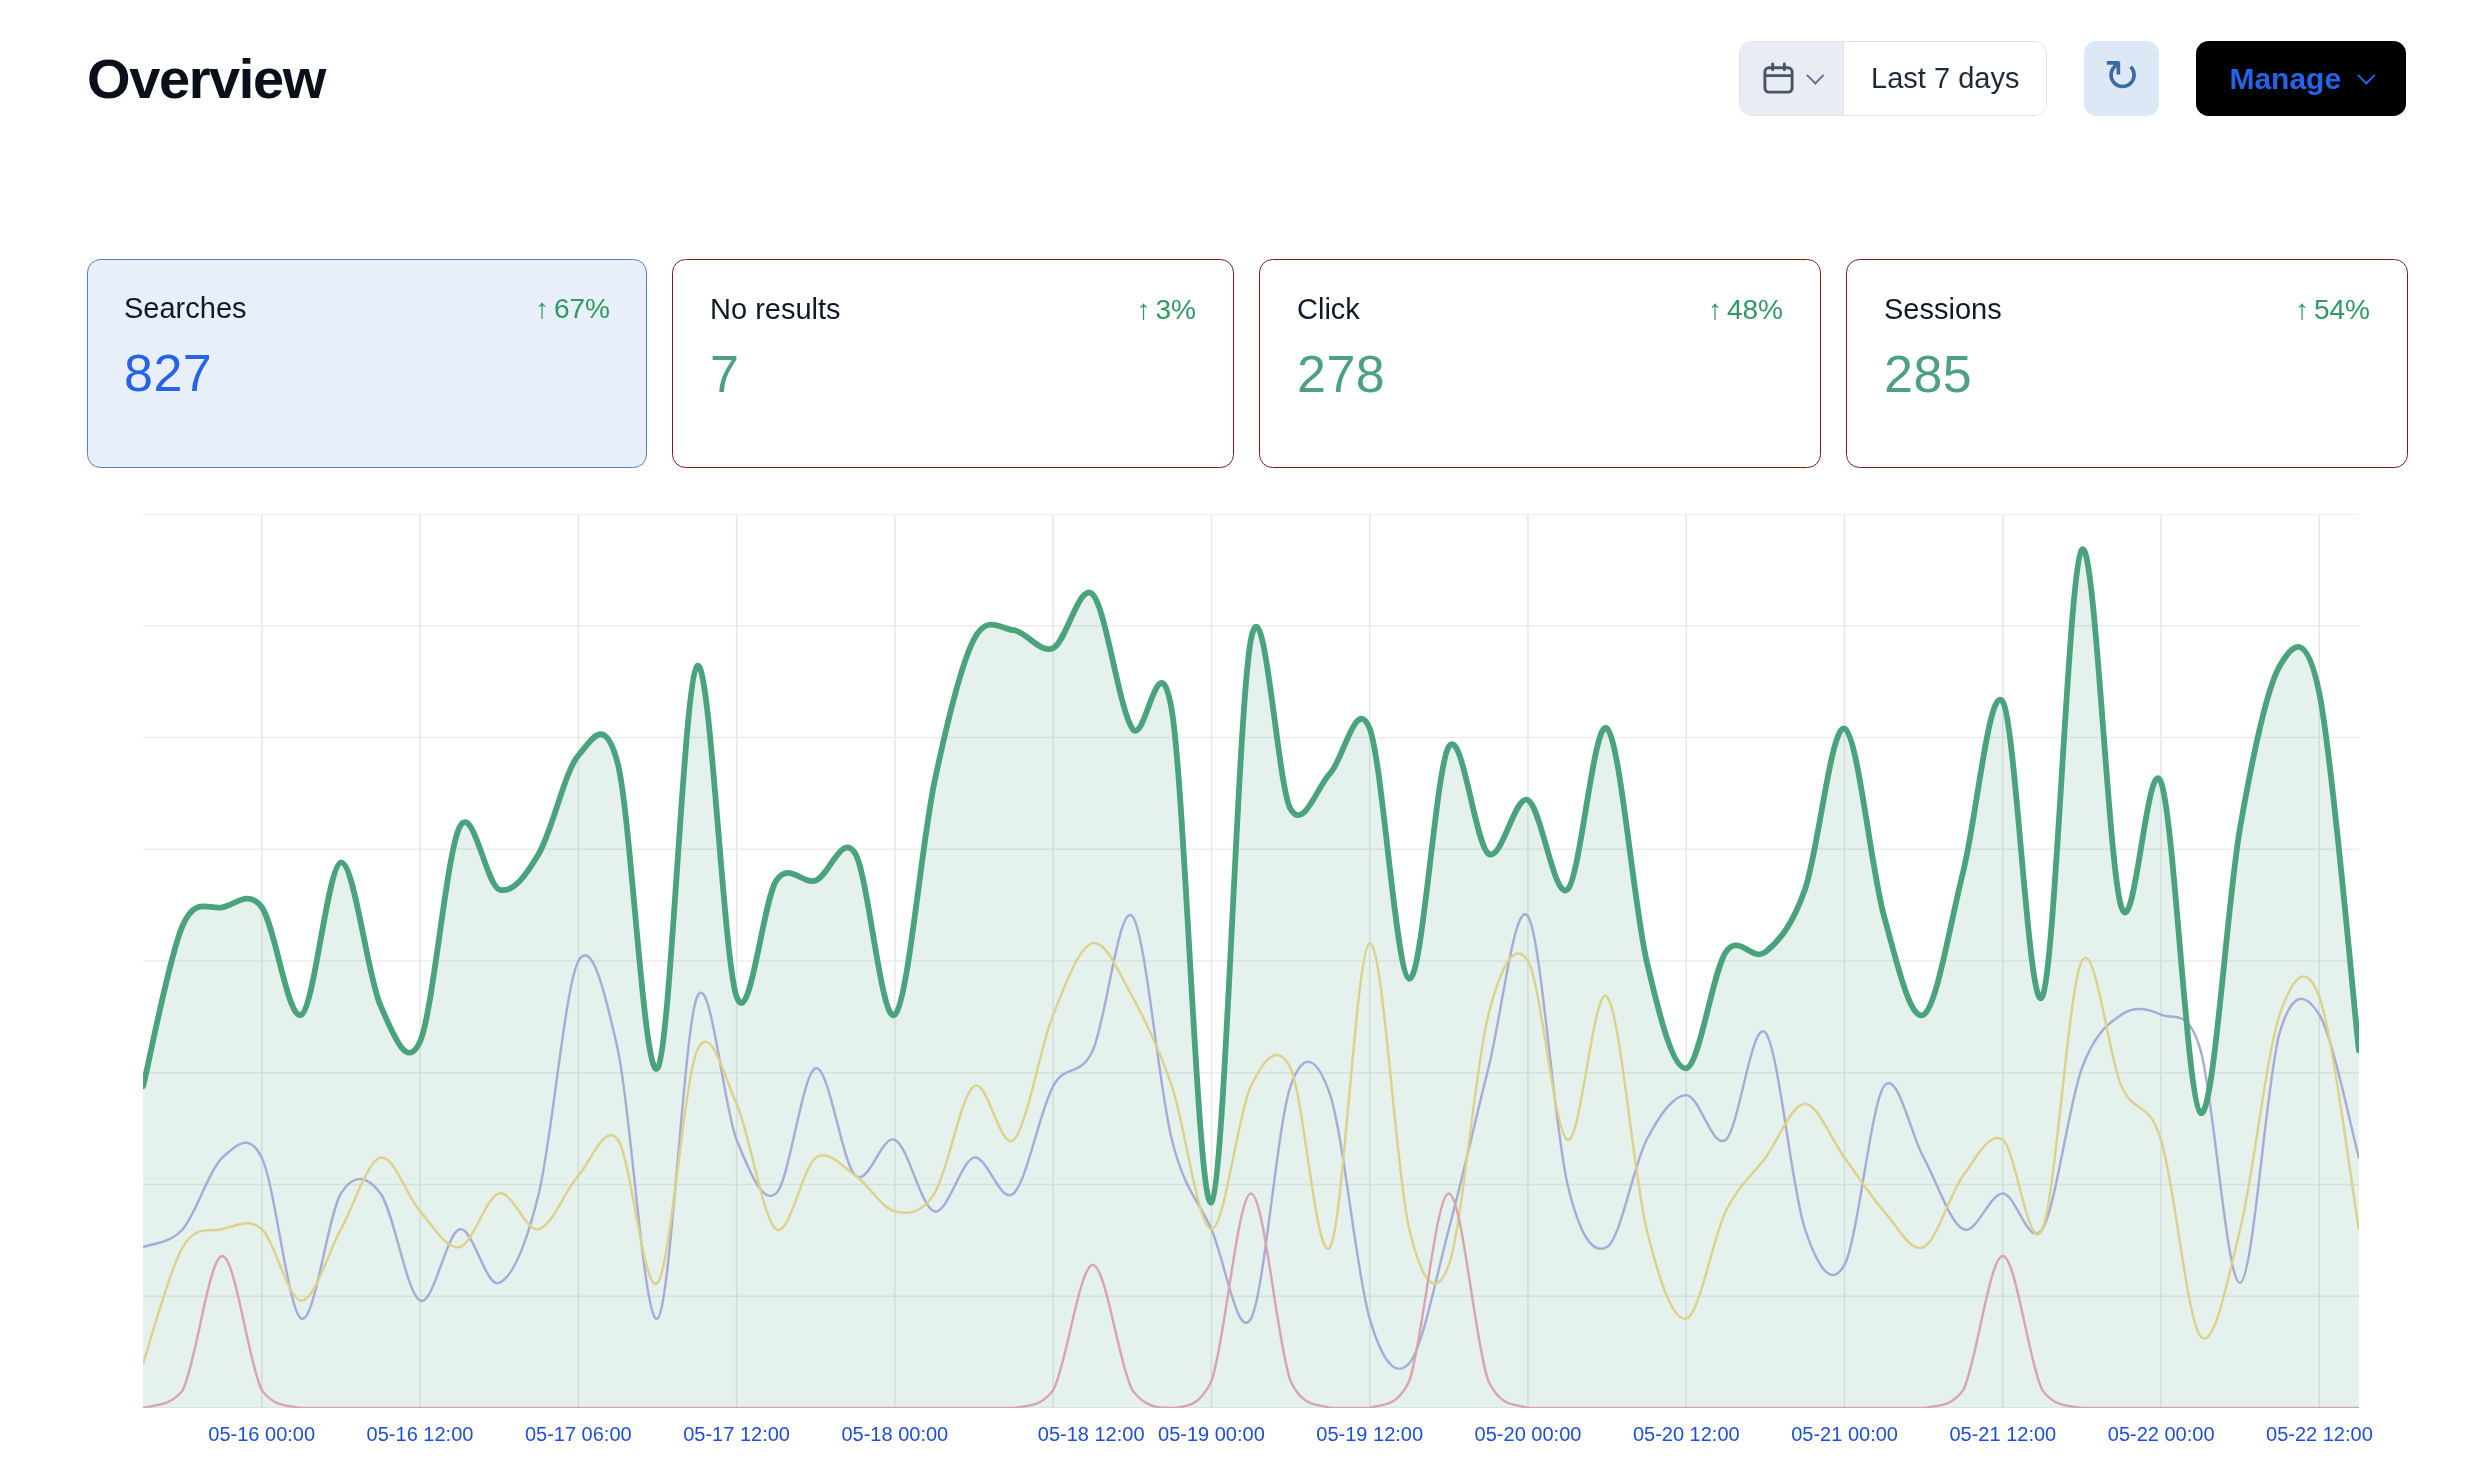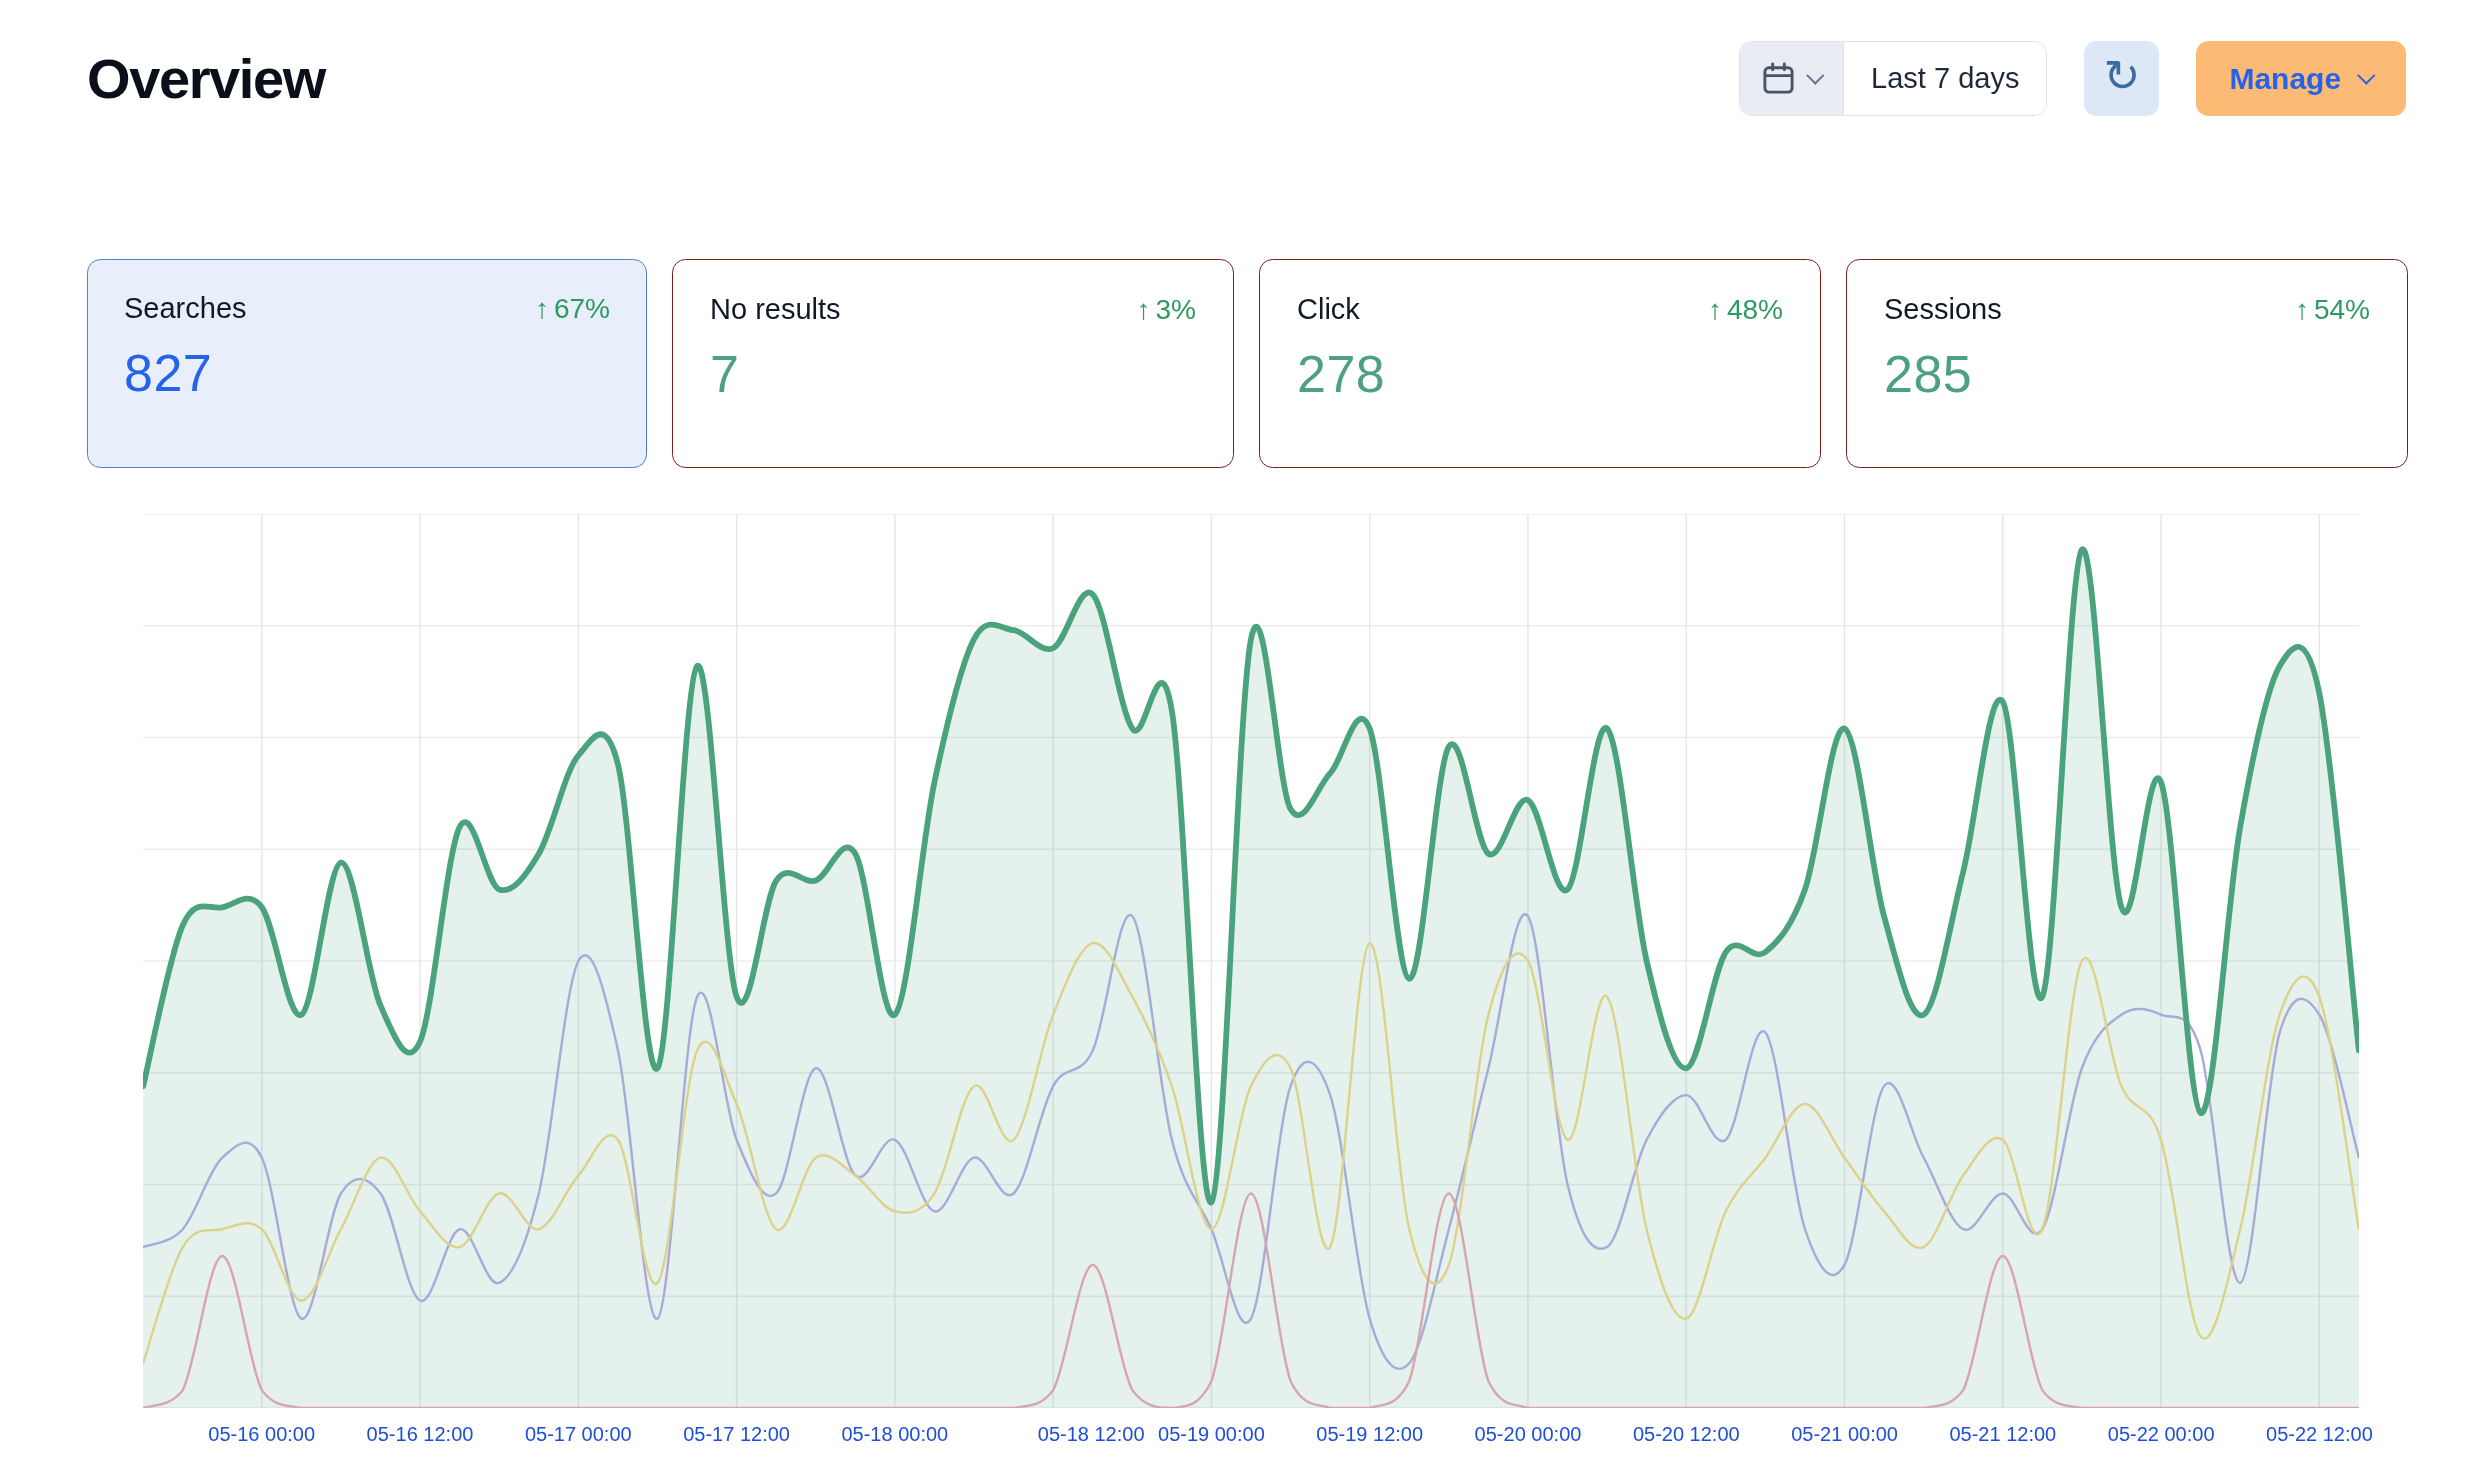--- a/index.html
+++ b/index.html
@@ -14,21 +14,21 @@
   .date-ctl { display:flex; height:75px; border:1px solid #dfe3e8; border-radius:12.6px; overflow:hidden; background:#fff; }
   .cal-seg { display:flex; align-items:center; gap:13.5px; padding:0 21px; background:#e9edf3; border-right:1px solid #dfe3e8; cursor:pointer; }
   .label-seg { display:flex; align-items:center; padding:0 27px; font-size:29px; color:#1f2937; cursor:pointer; background:#fff; }
 
   .chev { width:12.6px; height:12.6px; border-right:2.9px solid #64748b; border-bottom:2.9px solid #64748b; transform:rotate(45deg); margin-top:-6.8px; }
   .manage-chev { border-right-color:#2563eb; border-bottom-color:#2563eb; }
 
   .icon-btn { width:75px; height:75px; border-radius:12.6px; background:#dce8f6; border:none; display:flex; align-items:center; justify-content:center; cursor:pointer; }
   .refresh-glyph { font-size:44px; color:#3c6c9f; line-height:1; margin-top:-5.8px; }
 
-  .manage-btn { height:75px; border-radius:12.6px; background:#fdba74; border:none; display:flex; align-items:center; gap:19.3px; padding:0 33px; cursor:pointer; }
+  .manage-btn { height:75px; border-radius:12.6px; background:#000000; border:none; display:flex; align-items:center; gap:19.3px; padding:0 33px; cursor:pointer; }
   .manage-label { font-size:30px; font-weight:700; color:#2563eb; }
 
   
   .cards { display:flex; gap:25px; margin:143px 68px 0 87px; }
   .card { flex:1; background:#fff; border:1px solid #7f1d1d; border-radius:13.5px; padding:33px 37px; height:209px; cursor:pointer; }
   .card.selected { background:#e8effb; border:1.9px solid #4e7fd0; padding:32px 36px; }
   .card-head { display:flex; justify-content:space-between; align-items:center; font-size:29px; color:#111827; }
   .card-delta { display:flex; align-items:center; gap:4.8px; color:#2f9960; font-size:28px; }
   .card-value { margin-top:18px; font-size:52px; font-weight:400; color:#4da182; letter-spacing:0.5px; }
   .card.selected .card-value { color:#2563eb; }
@@ -151,21 +151,21 @@
         <line x1="2254.017857142857" y1="0" x2="2254.017857142857" y2="926" stroke="#e7e7e7" stroke-width="1.5"></line>
         <path d="M0.0,592.6C6.8,564.9 27.3,456.8 41.0,426.0C54.6,395.1 68.3,410.5 82.0,407.4C95.6,404.4 109.3,388.9 122.9,407.4C136.6,426.0 150.3,526.3 163.9,518.6C177.6,510.8 191.3,362.7 204.9,361.1C218.6,359.6 232.2,478.4 245.9,509.3C259.6,540.2 273.2,577.2 286.9,546.3C300.5,515.5 314.2,350.3 327.9,324.1C341.5,297.9 355.2,384.3 368.8,388.9C382.5,393.6 396.2,375.0 409.8,351.9C423.5,328.7 437.1,265.5 450.8,250.0C464.5,234.6 478.1,205.3 491.8,259.3C505.4,313.3 519.1,591.1 532.8,574.1C546.4,557.1 560.1,169.8 573.8,157.4C587.4,145.1 601.1,463.0 614.7,500.0C628.4,537.1 642.1,399.7 655.7,379.7C669.4,359.6 683.0,384.3 696.7,379.7C710.4,375.0 724.0,328.7 737.7,351.9C751.3,375.0 765.0,530.9 778.7,518.6C792.3,506.2 806.0,342.6 819.6,277.8C833.3,213.0 847.0,155.9 860.6,129.6C874.3,103.4 887.9,118.8 901.6,120.4C915.3,121.9 928.9,145.1 942.6,138.9C956.3,132.7 969.9,69.4 983.6,83.3C997.2,97.2 1010.9,202.2 1024.6,222.2C1038.2,242.3 1051.9,121.9 1065.5,203.7C1079.2,285.5 1092.9,725.4 1106.5,713.0C1120.2,700.7 1133.8,197.5 1147.5,129.6C1161.2,61.7 1174.8,282.4 1188.5,305.6C1202.1,328.7 1215.8,282.4 1229.5,268.5C1243.1,254.7 1256.8,186.7 1270.4,222.2C1284.1,257.7 1297.8,478.4 1311.4,481.5C1325.1,484.6 1338.8,262.4 1352.4,240.8C1366.1,219.2 1379.7,342.6 1393.4,351.9C1407.1,361.1 1420.7,290.1 1434.4,296.3C1448.0,302.5 1461.7,401.3 1475.4,388.9C1489.0,376.6 1502.7,209.9 1516.3,222.2C1530.0,234.6 1543.7,404.4 1557.3,463.0C1571.0,521.6 1584.6,575.7 1598.3,574.1C1612.0,572.6 1625.6,473.8 1639.3,453.7C1652.9,433.7 1666.6,464.5 1680.3,453.7C1693.9,442.9 1707.6,427.5 1721.3,388.9C1734.9,350.3 1748.6,217.6 1762.2,222.2C1775.9,226.9 1789.6,367.3 1803.2,416.7C1816.9,466.1 1830.5,526.3 1844.2,518.6C1857.9,510.8 1871.5,424.4 1885.2,370.4C1898.8,316.4 1912.5,172.9 1926.2,194.5C1939.8,216.1 1953.5,526.3 1967.1,500.0C1980.8,473.8 1994.5,52.5 2008.1,37.0C2021.8,21.6 2035.4,367.3 2049.1,407.4C2062.8,447.6 2076.4,242.3 2090.1,277.8C2103.8,313.3 2117.4,612.7 2131.1,620.4C2144.7,628.1 2158.4,401.3 2172.1,324.1C2185.7,246.9 2199.4,180.6 2213.0,157.4C2226.7,134.3 2240.4,118.8 2254.0,185.2C2267.7,251.6 2288.2,493.9 2295.0,555.6L2295.0,926L0.0,926Z" fill="rgba(74,163,125,0.15)" stroke="none"></path>
         <path d="M0.0,759.3C6.8,756.2 27.3,756.2 41.0,740.8C54.6,725.4 68.3,679.1 82.0,666.7C95.6,654.4 109.3,638.9 122.9,666.7C136.6,694.5 150.3,827.2 163.9,833.4C177.6,839.6 191.3,725.4 204.9,703.8C218.6,682.2 232.2,685.2 245.9,703.8C259.6,722.3 273.2,808.7 286.9,814.9C300.5,821.1 314.2,743.9 327.9,740.8C341.5,737.7 355.2,802.5 368.8,796.4C382.5,790.2 396.2,759.3 409.8,703.8C423.5,648.2 437.1,487.7 450.8,463.0C464.5,438.3 478.1,493.9 491.8,555.6C505.4,617.3 519.1,842.7 532.8,833.4C546.4,824.1 560.1,530.9 573.8,500.0C587.4,469.2 601.1,614.2 614.7,648.2C628.4,682.2 642.1,716.1 655.7,703.8C669.4,691.4 683.0,577.2 696.7,574.1C710.4,571.0 724.0,672.9 737.7,685.2C751.3,697.6 765.0,642.0 778.7,648.2C792.3,654.4 806.0,719.2 819.6,722.3C833.3,725.4 847.0,669.8 860.6,666.7C874.3,663.6 887.9,716.1 901.6,703.8C915.3,691.4 928.9,617.3 942.6,592.6C956.3,567.9 969.9,584.9 983.6,555.6C997.2,526.3 1010.9,401.3 1024.6,416.7C1038.2,432.1 1051.9,594.2 1065.5,648.2C1079.2,702.2 1092.9,709.9 1106.5,740.8C1120.2,771.7 1133.8,858.1 1147.5,833.4C1161.2,808.7 1174.8,631.2 1188.5,592.6C1202.1,554.1 1215.8,561.8 1229.5,601.9C1243.1,642.0 1256.8,787.1 1270.4,833.4C1284.1,879.7 1297.8,895.1 1311.4,879.7C1325.1,864.3 1338.8,791.7 1352.4,740.8C1366.1,689.9 1379.7,628.1 1393.4,574.1C1407.1,520.1 1420.7,396.6 1434.4,416.7C1448.0,436.8 1461.7,637.4 1475.4,694.5C1489.0,751.6 1502.7,767.0 1516.3,759.3C1530.0,751.6 1543.7,674.4 1557.3,648.2C1571.0,622.0 1584.6,601.9 1598.3,601.9C1612.0,601.9 1625.6,659.0 1639.3,648.2C1652.9,637.4 1666.6,521.6 1680.3,537.1C1693.9,552.5 1707.6,700.7 1721.3,740.8C1734.9,780.9 1748.6,802.5 1762.2,777.8C1775.9,753.1 1789.6,611.2 1803.2,592.6C1816.9,574.1 1830.5,642.0 1844.2,666.7C1857.9,691.4 1871.5,734.6 1885.2,740.8C1898.8,747.0 1912.5,703.8 1926.2,703.8C1939.8,703.8 1953.5,762.4 1967.1,740.8C1980.8,719.2 1994.5,611.2 2008.1,574.1C2021.8,537.1 2035.4,527.8 2049.1,518.6C2062.8,509.3 2076.4,512.4 2090.1,518.6C2103.8,524.7 2117.4,509.3 2131.1,555.6C2144.7,601.9 2158.4,799.4 2172.1,796.4C2185.7,793.3 2199.4,583.4 2213.0,537.1C2226.7,490.8 2240.4,497.0 2254.0,518.6C2267.7,540.2 2288.2,642.0 2295.0,666.7" fill="none" stroke="#a6abd8" stroke-width="2.5" stroke-linecap="round" stroke-linejoin="round"></path>
         <path d="M0.0,879.7C6.8,859.6 27.3,782.5 41.0,759.3C54.6,736.2 68.3,743.9 82.0,740.8C95.6,737.7 109.3,728.5 122.9,740.8C136.6,753.1 150.3,814.9 163.9,814.9C177.6,814.9 191.3,765.5 204.9,740.8C218.6,716.1 232.2,669.8 245.9,666.7C259.6,663.6 273.2,706.8 286.9,722.3C300.5,737.7 314.2,762.4 327.9,759.3C341.5,756.2 355.2,706.8 368.8,703.8C382.5,700.7 396.2,743.9 409.8,740.8C423.5,737.7 437.1,700.7 450.8,685.2C464.5,669.8 478.1,629.7 491.8,648.2C505.4,666.7 519.1,811.8 532.8,796.4C546.4,780.9 560.1,586.5 573.8,555.6C587.4,524.7 601.1,580.3 614.7,611.2C628.4,642.0 642.1,731.5 655.7,740.8C669.4,750.1 683.0,676.0 696.7,666.7C710.4,657.5 724.0,676.0 737.7,685.2C751.3,694.5 765.0,719.2 778.7,722.3C792.3,725.4 806.0,725.4 819.6,703.8C833.3,682.2 847.0,601.9 860.6,592.6C874.3,583.4 887.9,660.5 901.6,648.2C915.3,635.9 928.9,552.5 942.6,518.6C956.3,484.6 969.9,447.6 983.6,444.5C997.2,441.4 1010.9,475.3 1024.6,500.0C1038.2,524.7 1051.9,552.5 1065.5,592.6C1079.2,632.8 1092.9,740.8 1106.5,740.8C1120.2,740.8 1133.8,620.4 1147.5,592.6C1161.2,564.9 1174.8,546.3 1188.5,574.1C1202.1,601.9 1215.8,780.9 1229.5,759.3C1243.1,737.7 1256.8,447.6 1270.4,444.5C1284.1,441.4 1297.8,685.2 1311.4,740.8C1325.1,796.4 1338.8,814.9 1352.4,777.8C1366.1,740.8 1379.7,571.0 1393.4,518.6C1407.1,466.1 1420.7,441.4 1434.4,463.0C1448.0,484.6 1461.7,642.0 1475.4,648.2C1489.0,654.4 1502.7,484.6 1516.3,500.0C1530.0,515.5 1543.7,685.2 1557.3,740.8C1571.0,796.4 1584.6,836.5 1598.3,833.4C1612.0,830.3 1625.6,750.1 1639.3,722.3C1652.9,694.5 1666.6,685.2 1680.3,666.7C1693.9,648.2 1707.6,611.2 1721.3,611.2C1734.9,611.2 1748.6,648.2 1762.2,666.7C1775.9,685.2 1789.6,706.8 1803.2,722.3C1816.9,737.7 1830.5,765.5 1844.2,759.3C1857.9,753.1 1871.5,703.8 1885.2,685.2C1898.8,666.7 1912.5,638.9 1926.2,648.2C1939.8,657.5 1953.5,771.7 1967.1,740.8C1980.8,709.9 1994.5,487.7 2008.1,463.0C2021.8,438.3 2035.4,561.8 2049.1,592.6C2062.8,623.5 2076.4,605.0 2090.1,648.2C2103.8,691.4 2117.4,836.5 2131.1,851.9C2144.7,867.4 2158.4,796.4 2172.1,740.8C2185.7,685.2 2199.4,558.7 2213.0,518.6C2226.7,478.4 2240.4,463.0 2254.0,500.0C2267.7,537.1 2288.2,700.7 2295.0,740.8" fill="none" stroke="#ddd28a" stroke-width="2.5" stroke-linecap="round" stroke-linejoin="round"></path>
         <path d="M0.0,926.0C6.8,922.9 27.3,926.0 41.0,907.5C54.6,881.2 68.3,768.6 82.0,768.6C95.6,768.6 109.3,881.2 122.9,907.5C136.6,926.0 150.3,922.9 163.9,926.0C177.6,926.0 191.3,926.0 204.9,926.0C218.6,926.0 232.2,926.0 245.9,926.0C259.6,926.0 273.2,926.0 286.9,926.0C300.5,926.0 314.2,926.0 327.9,926.0C341.5,926.0 355.2,926.0 368.8,926.0C382.5,926.0 396.2,926.0 409.8,926.0C423.5,926.0 437.1,926.0 450.8,926.0C464.5,926.0 478.1,926.0 491.8,926.0C505.4,926.0 519.1,926.0 532.8,926.0C546.4,926.0 560.1,926.0 573.8,926.0C587.4,926.0 601.1,926.0 614.7,926.0C628.4,926.0 642.1,926.0 655.7,926.0C669.4,926.0 683.0,926.0 696.7,926.0C710.4,926.0 724.0,926.0 737.7,926.0C751.3,926.0 765.0,926.0 778.7,926.0C792.3,926.0 806.0,926.0 819.6,926.0C833.3,926.0 847.0,926.0 860.6,926.0C874.3,926.0 887.9,926.0 901.6,926.0C915.3,922.9 928.9,926.0 942.6,907.5C956.3,882.8 969.9,777.8 983.6,777.8C997.2,777.8 1010.9,882.8 1024.6,907.5C1038.2,926.0 1051.9,926.0 1065.5,926.0C1079.2,924.5 1092.9,926.0 1106.5,898.2C1120.2,861.2 1133.8,703.8 1147.5,703.8C1161.2,703.8 1174.8,861.2 1188.5,898.2C1202.1,926.0 1215.8,921.4 1229.5,926.0C1243.1,926.0 1256.8,926.0 1270.4,926.0C1284.1,921.4 1297.8,926.0 1311.4,898.2C1325.1,861.2 1338.8,703.8 1352.4,703.8C1366.1,703.8 1379.7,861.2 1393.4,898.2C1407.1,926.0 1420.7,921.4 1434.4,926.0C1448.0,926.0 1461.7,926.0 1475.4,926.0C1489.0,926.0 1502.7,926.0 1516.3,926.0C1530.0,926.0 1543.7,926.0 1557.3,926.0C1571.0,926.0 1584.6,926.0 1598.3,926.0C1612.0,926.0 1625.6,926.0 1639.3,926.0C1652.9,926.0 1666.6,926.0 1680.3,926.0C1693.9,926.0 1707.6,926.0 1721.3,926.0C1734.9,926.0 1748.6,926.0 1762.2,926.0C1775.9,926.0 1789.6,926.0 1803.2,926.0C1816.9,926.0 1830.5,926.0 1844.2,926.0C1857.9,922.9 1871.5,926.0 1885.2,907.5C1898.8,881.2 1912.5,768.6 1926.2,768.6C1939.8,768.6 1953.5,881.2 1967.1,907.5C1980.8,926.0 1994.5,922.9 2008.1,926.0C2021.8,926.0 2035.4,926.0 2049.1,926.0C2062.8,926.0 2076.4,926.0 2090.1,926.0C2103.8,926.0 2117.4,926.0 2131.1,926.0C2144.7,926.0 2158.4,926.0 2172.1,926.0C2185.7,926.0 2199.4,926.0 2213.0,926.0C2226.7,926.0 2240.4,926.0 2254.0,926.0C2267.7,926.0 2288.2,926.0 2295.0,926.0" fill="none" stroke="#d8a5ad" stroke-width="2.5" stroke-linecap="round" stroke-linejoin="round"></path>
         <path d="M0.0,592.6C6.8,564.9 27.3,456.8 41.0,426.0C54.6,395.1 68.3,410.5 82.0,407.4C95.6,404.4 109.3,388.9 122.9,407.4C136.6,426.0 150.3,526.3 163.9,518.6C177.6,510.8 191.3,362.7 204.9,361.1C218.6,359.6 232.2,478.4 245.9,509.3C259.6,540.2 273.2,577.2 286.9,546.3C300.5,515.5 314.2,350.3 327.9,324.1C341.5,297.9 355.2,384.3 368.8,388.9C382.5,393.6 396.2,375.0 409.8,351.9C423.5,328.7 437.1,265.5 450.8,250.0C464.5,234.6 478.1,205.3 491.8,259.3C505.4,313.3 519.1,591.1 532.8,574.1C546.4,557.1 560.1,169.8 573.8,157.4C587.4,145.1 601.1,463.0 614.7,500.0C628.4,537.1 642.1,399.7 655.7,379.7C669.4,359.6 683.0,384.3 696.7,379.7C710.4,375.0 724.0,328.7 737.7,351.9C751.3,375.0 765.0,530.9 778.7,518.6C792.3,506.2 806.0,342.6 819.6,277.8C833.3,213.0 847.0,155.9 860.6,129.6C874.3,103.4 887.9,118.8 901.6,120.4C915.3,121.9 928.9,145.1 942.6,138.9C956.3,132.7 969.9,69.4 983.6,83.3C997.2,97.2 1010.9,202.2 1024.6,222.2C1038.2,242.3 1051.9,121.9 1065.5,203.7C1079.2,285.5 1092.9,725.4 1106.5,713.0C1120.2,700.7 1133.8,197.5 1147.5,129.6C1161.2,61.7 1174.8,282.4 1188.5,305.6C1202.1,328.7 1215.8,282.4 1229.5,268.5C1243.1,254.7 1256.8,186.7 1270.4,222.2C1284.1,257.7 1297.8,478.4 1311.4,481.5C1325.1,484.6 1338.8,262.4 1352.4,240.8C1366.1,219.2 1379.7,342.6 1393.4,351.9C1407.1,361.1 1420.7,290.1 1434.4,296.3C1448.0,302.5 1461.7,401.3 1475.4,388.9C1489.0,376.6 1502.7,209.9 1516.3,222.2C1530.0,234.6 1543.7,404.4 1557.3,463.0C1571.0,521.6 1584.6,575.7 1598.3,574.1C1612.0,572.6 1625.6,473.8 1639.3,453.7C1652.9,433.7 1666.6,464.5 1680.3,453.7C1693.9,442.9 1707.6,427.5 1721.3,388.9C1734.9,350.3 1748.6,217.6 1762.2,222.2C1775.9,226.9 1789.6,367.3 1803.2,416.7C1816.9,466.1 1830.5,526.3 1844.2,518.6C1857.9,510.8 1871.5,424.4 1885.2,370.4C1898.8,316.4 1912.5,172.9 1926.2,194.5C1939.8,216.1 1953.5,526.3 1967.1,500.0C1980.8,473.8 1994.5,52.5 2008.1,37.0C2021.8,21.6 2035.4,367.3 2049.1,407.4C2062.8,447.6 2076.4,242.3 2090.1,277.8C2103.8,313.3 2117.4,612.7 2131.1,620.4C2144.7,628.1 2158.4,401.3 2172.1,324.1C2185.7,246.9 2199.4,180.6 2213.0,157.4C2226.7,134.3 2240.4,118.8 2254.0,185.2C2267.7,251.6 2288.2,493.9 2295.0,555.6" fill="none" stroke="#4aa37d" stroke-width="6" stroke-linecap="round" stroke-linejoin="round"></path>
       </svg>
     <div class="xlabels">
         <span style="left: 5.35714%;">05-16 00:00</span>
         <span style="left: 12.5%;">05-16 12:00</span>
-        <span style="left: 19.6429%;">05-17 00:00</span>
+        <span style="left: 19.6429%;">05-17 06:00</span>
         <span style="left: 26.7857%;">05-17 12:00</span>
         <span style="left: 33.9286%;">05-18 00:00</span>
         <span style="left: 41.0714%; margin-left: 38px;">05-18 12:00</span>
         <span style="left: 48.2143%;">05-19 00:00</span>
         <span style="left: 55.3571%;">05-19 12:00</span>
         <span style="left: 62.5%;">05-20 00:00</span>
         <span style="left: 69.6429%;">05-20 12:00</span>
         <span style="left: 76.7857%;">05-21 00:00</span>
         <span style="left: 83.9286%;">05-21 12:00</span>
         <span style="left: 91.0714%;">05-22 00:00</span>

